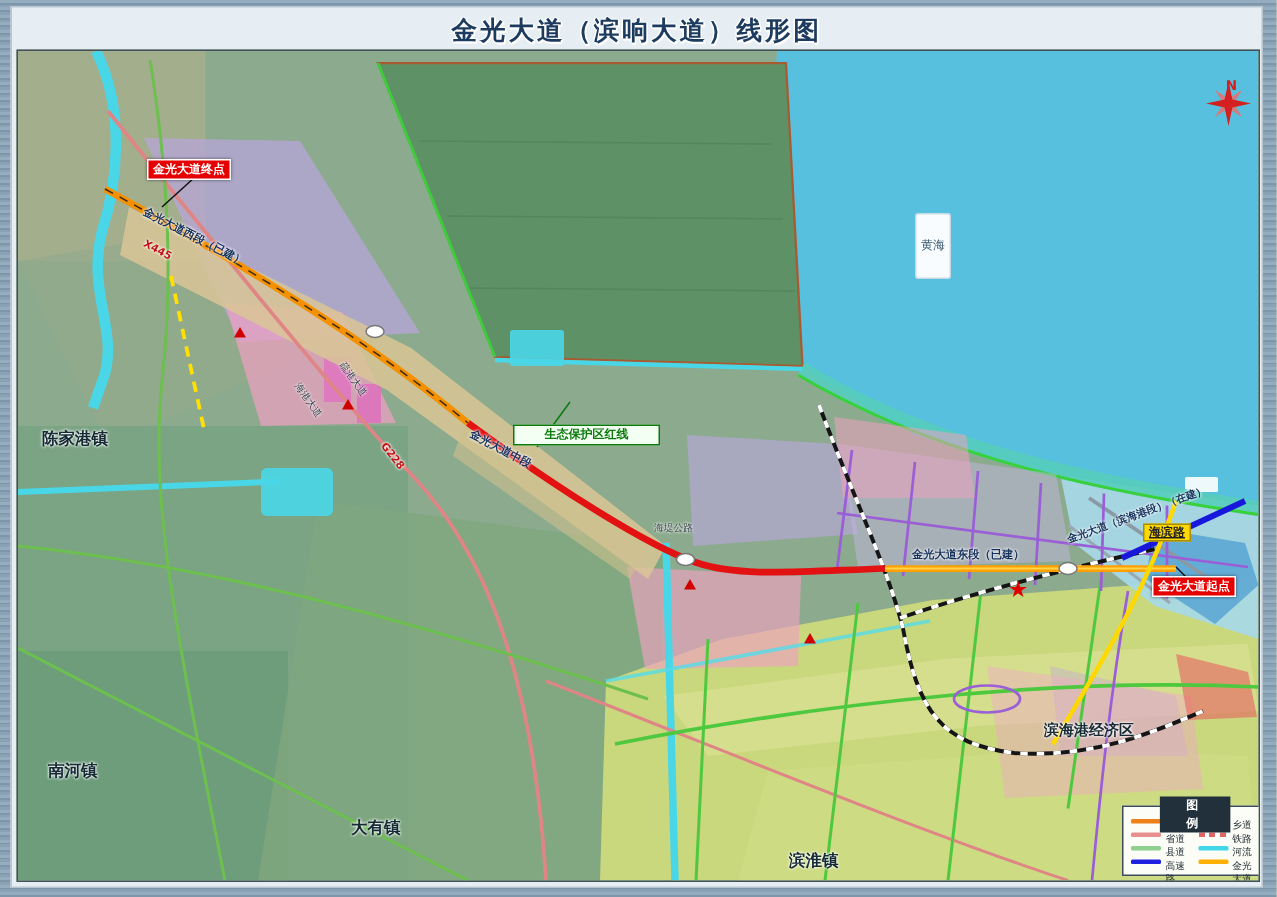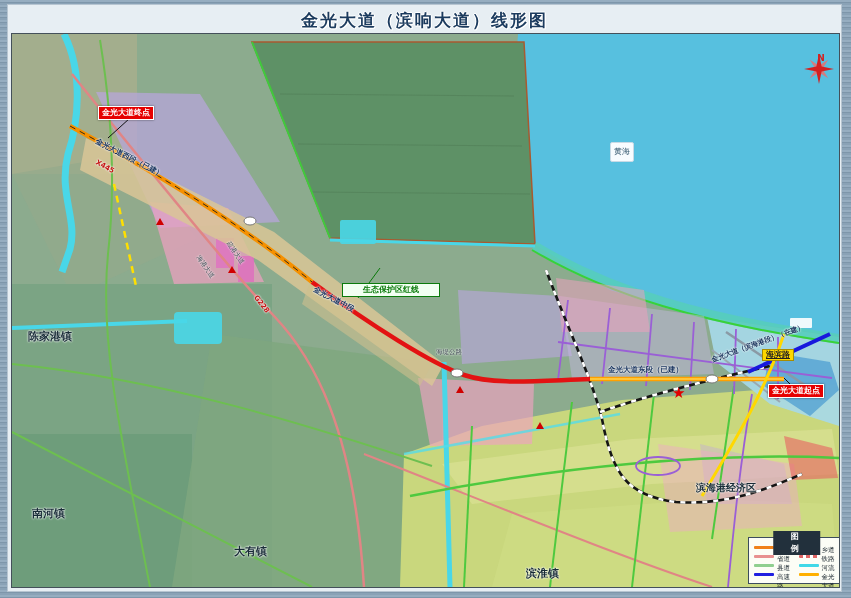--- a/index.html
+++ b/index.html
@@ -19,21 +19,21 @@
   }
   .map{
     position:absolute;left:3px;top:28px;width:827px;height:553px;
     border:1px solid #44505a;box-sizing:content-box;overflow:hidden;background:#8cab8e;
   }
   .map svg{position:absolute;left:0;top:0;}
   .lbl{position:absolute;white-space:nowrap;line-height:1.25;}
   .lbl-red{background:#e60000;color:#fff;border:1px solid #fff;font-size:8px;font-weight:bold;padding:1px 3px;box-shadow:0 0 2px #0008;}
   .lbl-eco{background:#f2fff2;color:#0a7a0a;border:1px solid #0a7a0a;font-size:8px;font-weight:bold;padding:1px 20px;margin-top:28px;}
   .lbl-yel{background:#ffd800;color:#222;border:1px solid #a88d00;font-size:8px;font-weight:bold;padding:0 3px;}
-  .lbl-sea{background:#f8fcff;color:#33576e;border:1px solid #c8dae6;border-radius:2px;font-size:8px;padding:4px 3px;}
+  .lbl-sea{background:#f8fcff;color:#33576e;border:1px solid #c8dae6;border-radius:2px;font-size:8px;padding:16px 3px;}
   .town{color:#172b36;font-size:11px;font-weight:bold;text-shadow:0 0 2px #fff,0 0 2px #fff;}
   .roadlbl{font-size:7.5px;font-weight:bold;color:#16325c;text-shadow:0 0 2px #fff,0 0 2px #fff;transform-origin:left center;}
   .roadlbl.red{color:#c41414;}
   .roadlbl.dark{color:#37414b;font-size:6.5px;font-weight:normal;}
   .compass{position:absolute;left:792px;top:20px;width:34px;text-align:center;}
   .compass .n{color:#d42020;font-size:9px;font-weight:bold;display:block;line-height:8px;}
   .legend{
     position:absolute;left:736px;top:503px;width:97px;height:47px;
     background:rgba(255,255,255,.93);border:1px solid #3c4c5c;box-sizing:border-box;
   }
@@ -169,21 +169,21 @@
         <path d="M788,360 L772,344" stroke="#111" stroke-width="1" fill="none"></path>
       </g>
     </svg>
 
     <div class="lbl lbl-red" style="left:86px;top:72px;">金光大道终点</div>
     <div class="lbl lbl-red" style="left:756px;top:350px;">金光大道起点</div>
     <div class="lbl lbl-eco" style="left:330px;top:221px;">生态保护区红线</div>
     <div class="lbl lbl-yel" style="left:750px;top:315px;text-decoration:underline;">海滨路</div>
     <div class="lbl lbl-sea" style="left:598px;top:108px;">黄海</div>
 
-    <div class="lbl town" style="left:16px;top:252px;margin-top:44px;">陈家港镇</div>
+    <div class="lbl town" style="left:16px;top:252px;">陈家港镇</div>
     <div class="lbl town" style="left:20px;top:450px;margin-top:23px;">南河镇</div>
     <div class="lbl town" style="left:222px;top:511px;">大有镇</div>
     <div class="lbl town" style="left:514px;top:533px;">滨淮镇</div>
     <div class="lbl town" style="left:684px;top:448px;font-size:10px;">滨海港经济区</div>
 
     <div class="lbl roadlbl" style="left:84px;top:102px;transform:rotate(27deg);">金光大道西段（已建）</div>
     <div class="lbl roadlbl" style="left:302px;top:250px;transform:rotate(28deg);">金光大道中段</div>
     <div class="lbl roadlbl" style="left:596px;top:331px;">金光大道东段（已建）</div>
     <div class="lbl roadlbl" style="left:700px;top:322px;font-size:7px;transform:rotate(-20deg);">金光大道（滨海港段）（在建）</div>
     <div class="lbl roadlbl red" style="left:243px;top:258px;font-size:7px;transform:rotate(52deg);">G228</div>

